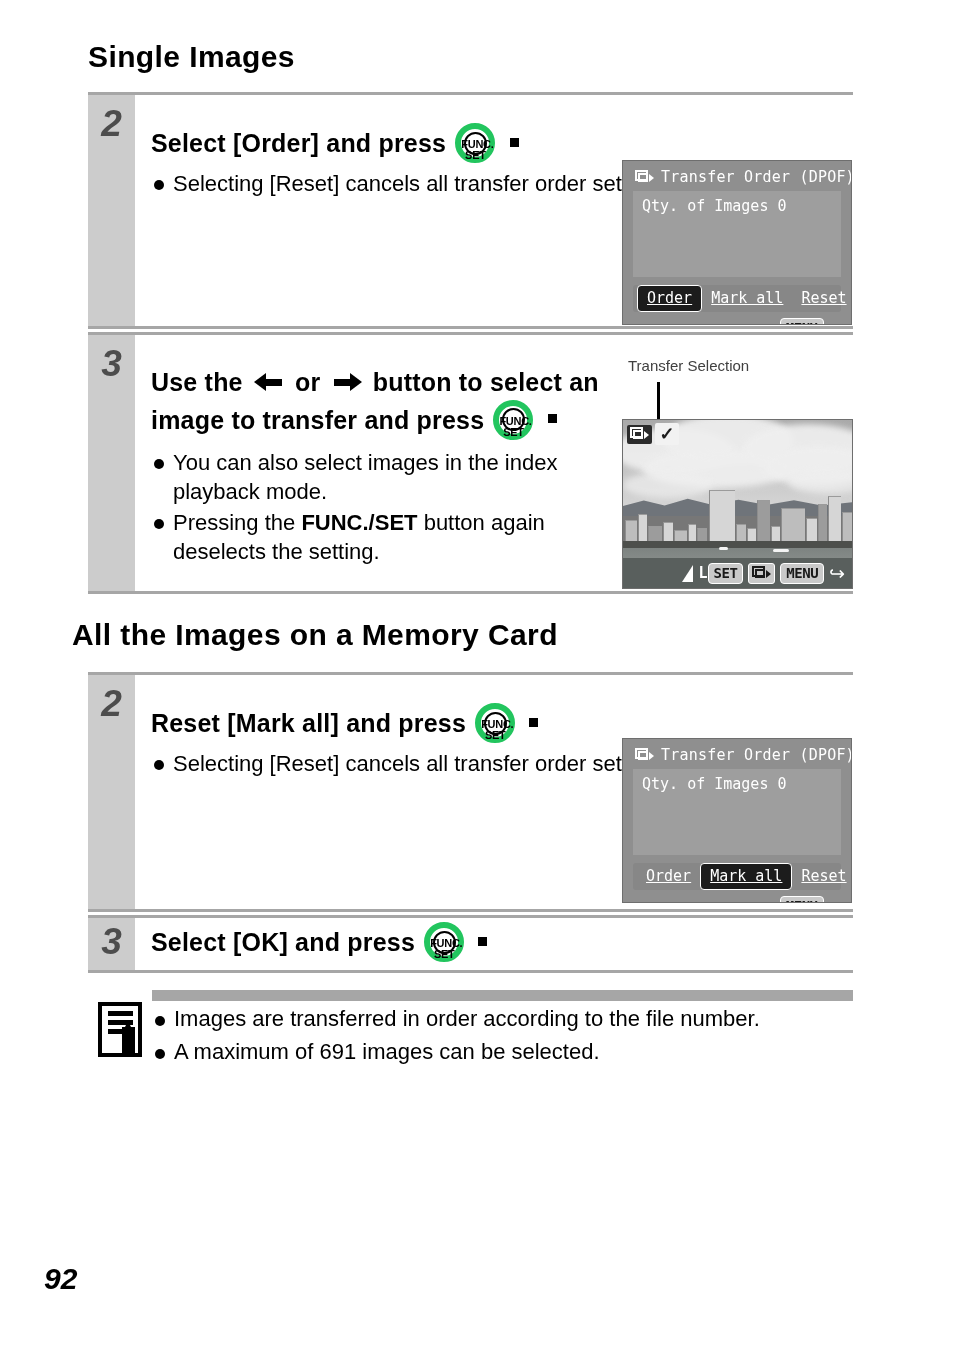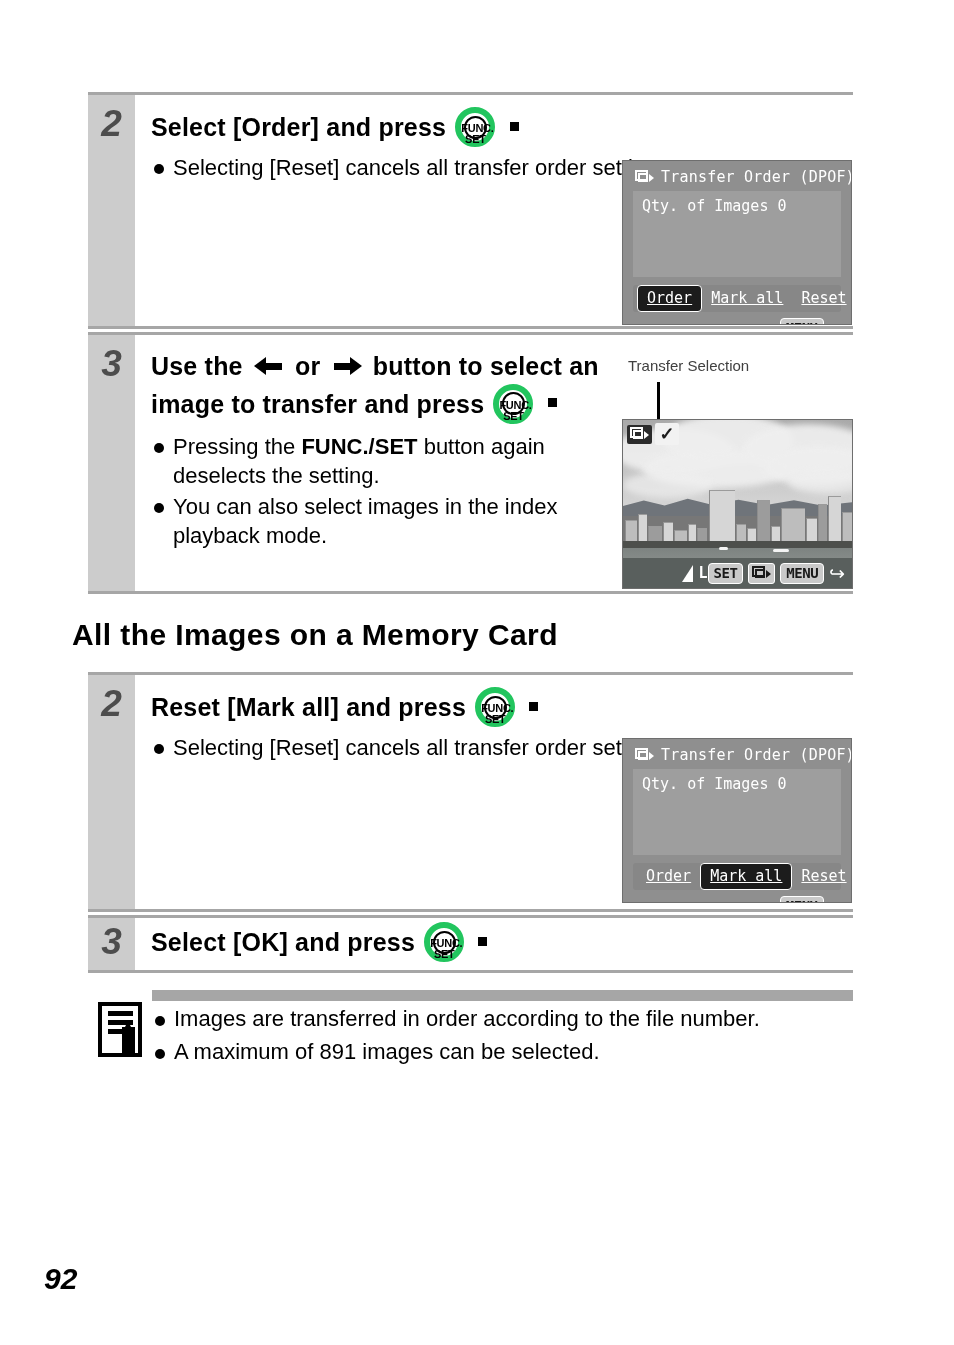--- a/index.html
+++ b/index.html
@@ -42,21 +42,21 @@
     text-align: center;
     font-size: 37px;
     font-weight: bold;
     font-style: italic;
     color: #4d4d4d;
     font-family: "Liberation Sans", sans-serif;
   }
   .step-body {
     flex: 1 1 auto;
     position: relative;
-    padding: 12px 0 10px 16px;
+    padding: 28px 0 10px 16px;
   }
   .step-title {
     font-size: 25px;
     font-weight: bold;
     line-height: 1.38;
     letter-spacing: .2px;
     display: block;
   }
   .step-title .ttxt { vertical-align: middle; }
 
@@ -431,20 +431,21 @@
     font-weight: bold;
     font-style: italic;
     color: #000;
   }
 </style>
 </head>
 <body>
 
 <div class="page">
 
+  <div class="section-heading" style="left:88px; top:40px;">Single Images</div>
 
   <div class="step-block" style="left:88px; top:92px; width:765px; height:237px;">
     <div class="step-num-col">
       <div class="step-num">2</div>
     </div>
     <div class="step-body">
       <div class="step-title">
         <span class="ttxt">Select [Order] and press</span>
         <span class="funcset">
           <span class="fs-top">FUNC.</span>
@@ -496,22 +497,22 @@
           <span class="shaft"></span><span class="head"></span>
         </span>
         <span class="ttxt">button to select an image to transfer and press</span>
         <span class="funcset">
           <span class="fs-top">FUNC.</span>
           <span class="fs-bot">SET</span>
         </span>
         <span class="period-sq"></span>
       </div>
       <ul class="bullets" style="max-width:480px; margin-top:8px;">
+        <li>You can also select images in the index playback mode.</li>
         <li><span>Pressing the </span><span class="bold-inline">FUNC./SET</span><span> button again deselects the setting.</span></li>
-        <li>You can also select images in the index playback mode.</li>
       </ul>
     </div>
   </div>
 
   <div class="callout-label" style="left:628px; top:357px;">Transfer Selection</div>
   <div class="callout-line" style="left:657px; top:382px; height:44px;"></div>
 
   <div class="photo-lcd" style="left:622px; top:419px; width:231px; height:170px;">
     <div class="photo-canvas">
       <div class="sky"></div>
@@ -647,18 +648,18 @@
     <span class="ln" style="top:5px;  width:25px;"></span>
     <span class="ln" style="top:14px; width:25px;"></span>
     <span class="ln" style="top:23px; width:14px;"></span>
     <span class="pen-tip"></span>
     <span class="pen-tip-in"></span>
     <span class="pen-body"></span>
   </div>
 
   <ul class="note-list" style="left:152px; top:1004px; width:660px;">
     <li>Images are transferred in order according to the file number.</li>
-    <li style="margin-top:2px;">A maximum of 891 images can be selected.</li>
+    <li style="margin-top:2px;">A maximum of 691 images can be selected.</li>
   </ul>
 
   <div class="page-number" style="left:44px; top:1262px;">92</div>
 
 </div>
 
 </body></html>

